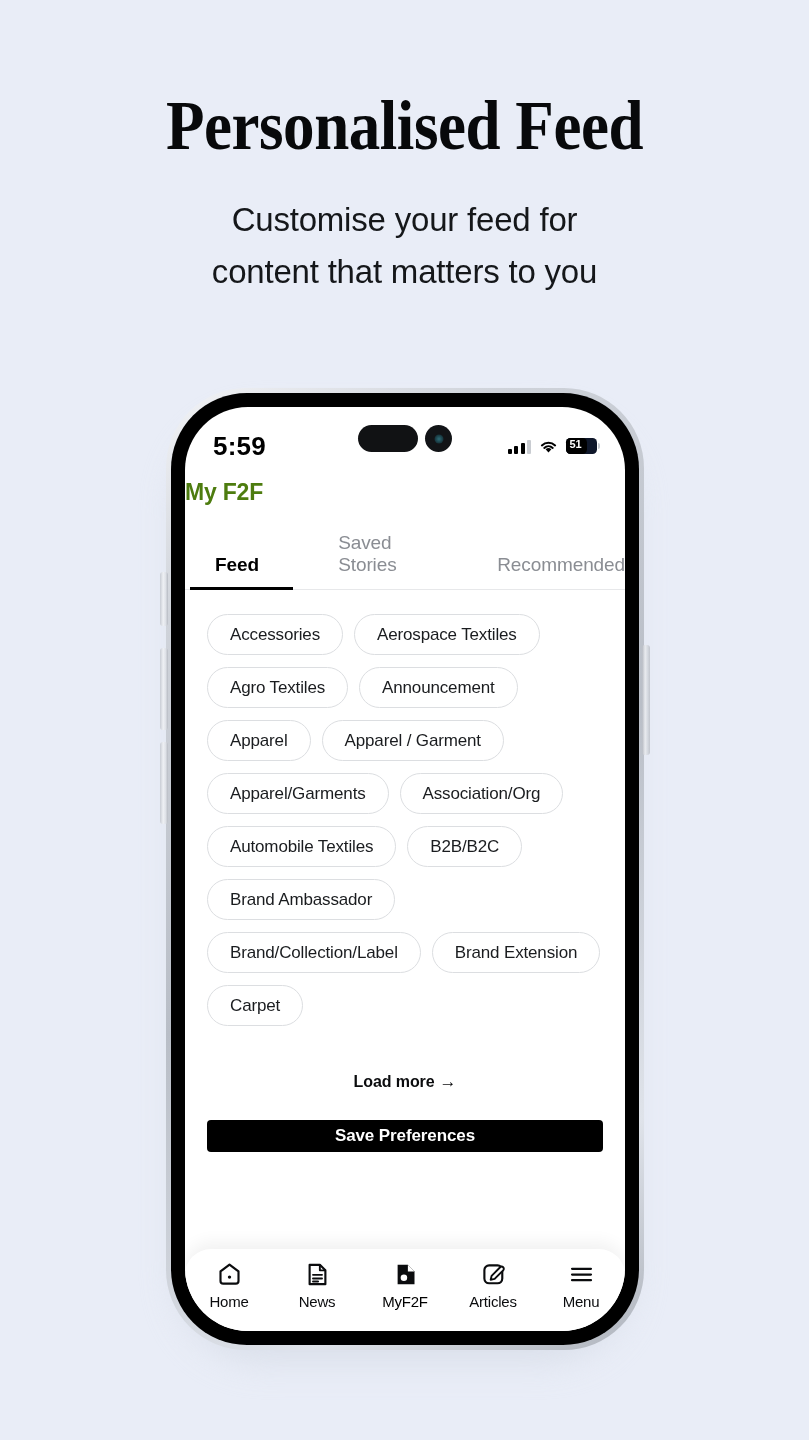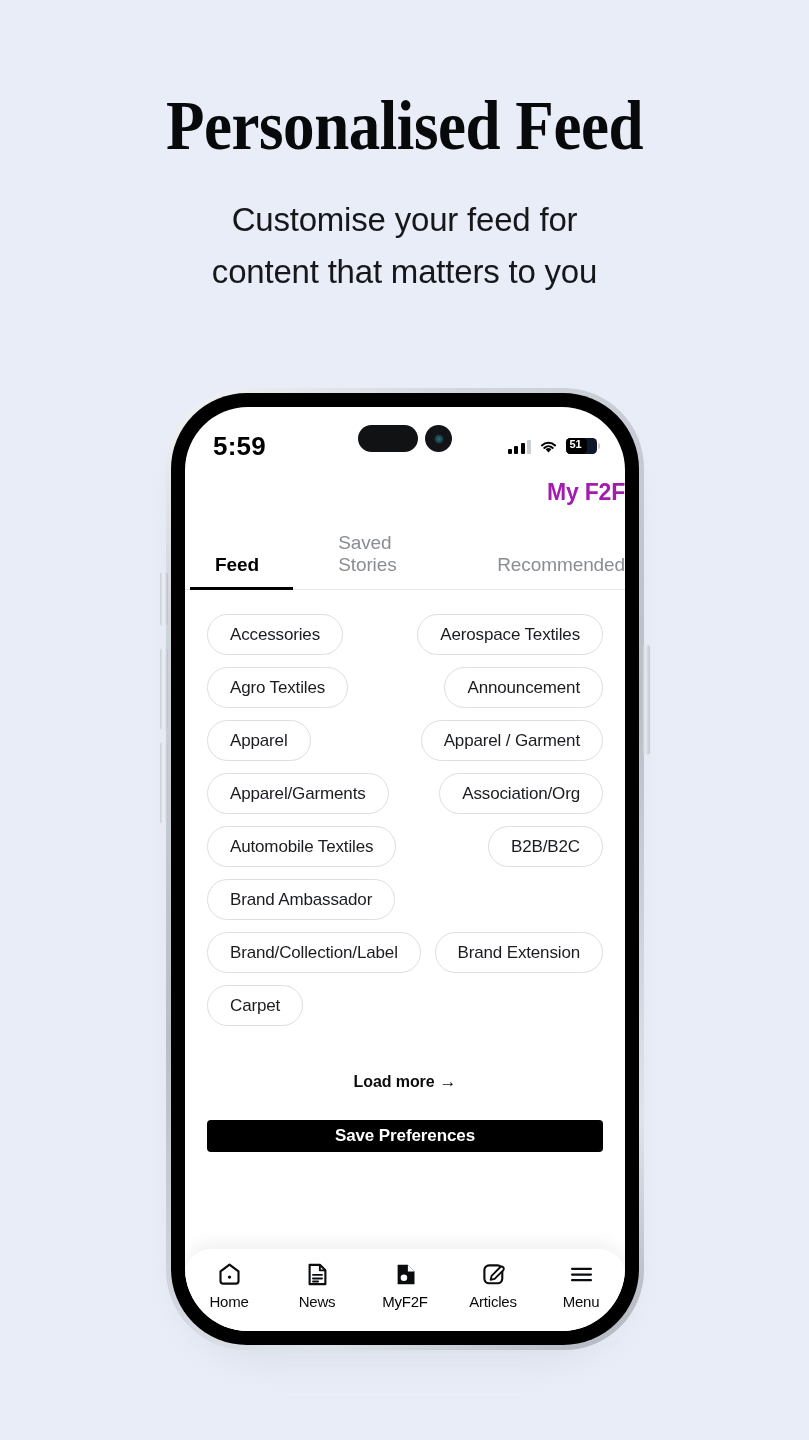--- a/index.html
+++ b/index.html
@@ -179,24 +179,24 @@
   .island-cam::after {
     content:"";
     position:absolute; left:50%; top:50%;
     transform: translate(-50%,-50%);
     width: 9px; height: 9px; border-radius: 50%;
     background: radial-gradient(circle at 50% 50%, #2e6d78 0%, #15323a 70%, #0c171b 100%);
   }
 
   
   .app-title {
-    text-align: right;
+    text-align: left;
     font-size: 23px;
     font-weight: 700;
-    color: #a21caf;
+    color: #4d7c0f;
     padding: 10px 0 20px;
     letter-spacing: -.2px;
   }
   .tabs {
     display: flex;
     align-items: flex-end;
     padding: 0 0 0 4px;
     border-bottom: 1px solid #e7e8ea;
     position: relative;
   }
@@ -221,21 +221,20 @@
     height: 3px;
     background: #000;
   }
 
   
   .chips {
     padding: 24px 22px 0 22px;
     display: flex;
     flex-wrap: wrap;
     gap: 12px 11px;
-    justify-content: space-between;
   }
   .chip {
     border: 1px solid #dcdee1;
     border-radius: 22px;
     height: 41px;
     padding: 0 22px;
     display: flex;
     align-items: center;
     justify-content: center;
     font-size: 17px;

